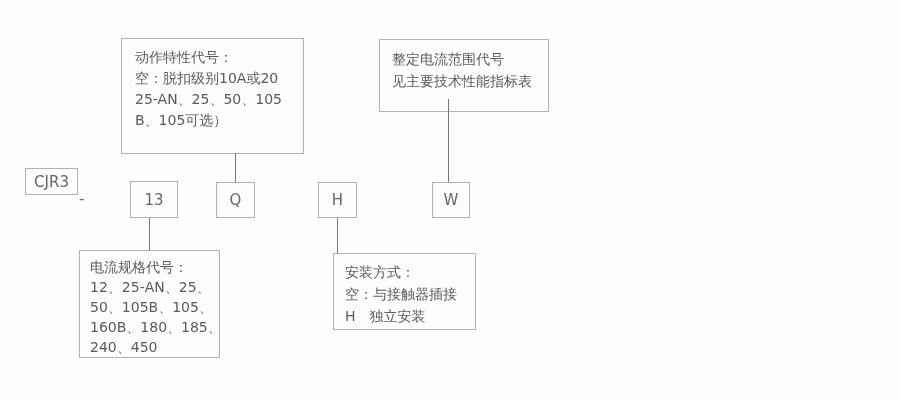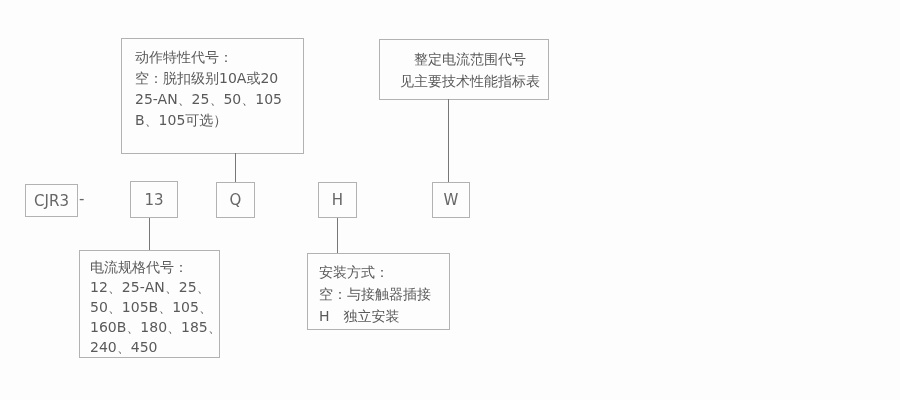--- a/index.html
+++ b/index.html
@@ -27,38 +27,38 @@
     background:var(--bg);
     color:var(--text);
     font-size:14px;
     box-sizing:border-box;
   }
   .callout .line{
     white-space:nowrap;
   }
   .callout-action{left:121px;top:38px;width:183px;height:116px;padding:8px 0 0 13px;}
   .callout-action .line{line-height:21px;}
-  .callout-range{left:379px;top:39px;width:170px;height:61px;padding:8px 0 0 12px;text-align:center;}
+  .callout-range{left:379px;top:39px;width:170px;height:73px;padding:8px 0 0 12px;}
   .callout-range .line{line-height:22px;}
   .callout-spec{left:79px;top:250px;width:141px;height:108px;padding:6px 0 0 10px;}
   .callout-spec .line{line-height:20px;}
-  .callout-mount{left:307px;top:253px;width:143px;height:77px;padding:7px 0 0 11px;}
+  .callout-mount{left:333px;top:253px;width:143px;height:77px;padding:7px 0 0 11px;}
   .callout-mount .line{line-height:22px;}
   .code-box{
     position:absolute;
     border:1px solid var(--border);
     background:var(--bg);
     color:var(--code-text);
     font-size:15px;
     display:flex;
     align-items:center;
     justify-content:center;
     box-sizing:border-box;
   }
-  .box-prefix{left:25px;top:184px;width:53px;height:33px;}
+  .box-prefix{left:25px;top:168px;width:53px;height:27px;}
   .box-13{left:130px;top:181px;width:48px;height:37px;}
   .box-q{left:216px;top:182px;width:39px;height:36px;}
   .box-h{left:318px;top:182px;width:39px;height:36px;}
   .box-w{left:432px;top:182px;width:38px;height:36px;}
   .dash{
     position:absolute;
     left:79px;top:182px;height:33px;
     display:flex;align-items:center;
     color:var(--code-text);
     font-size:15px;

